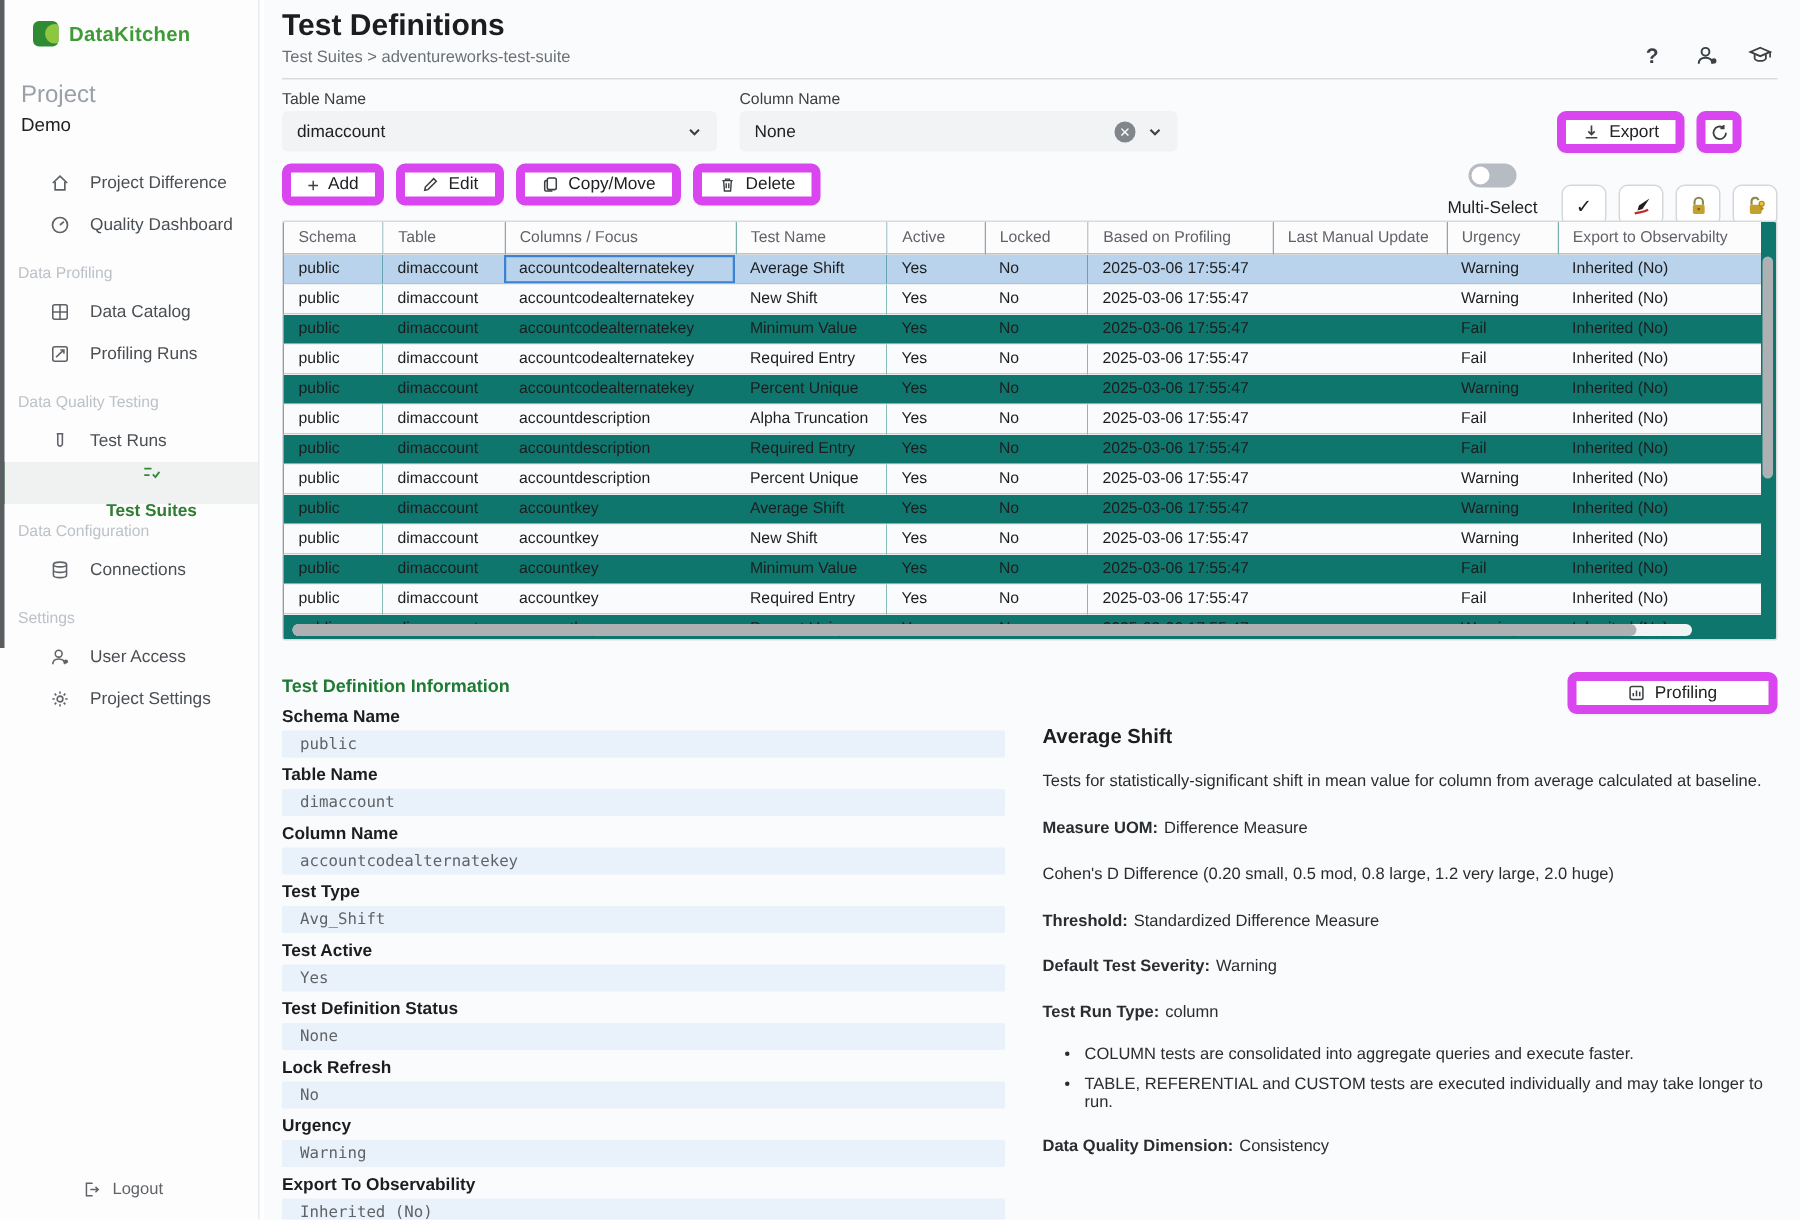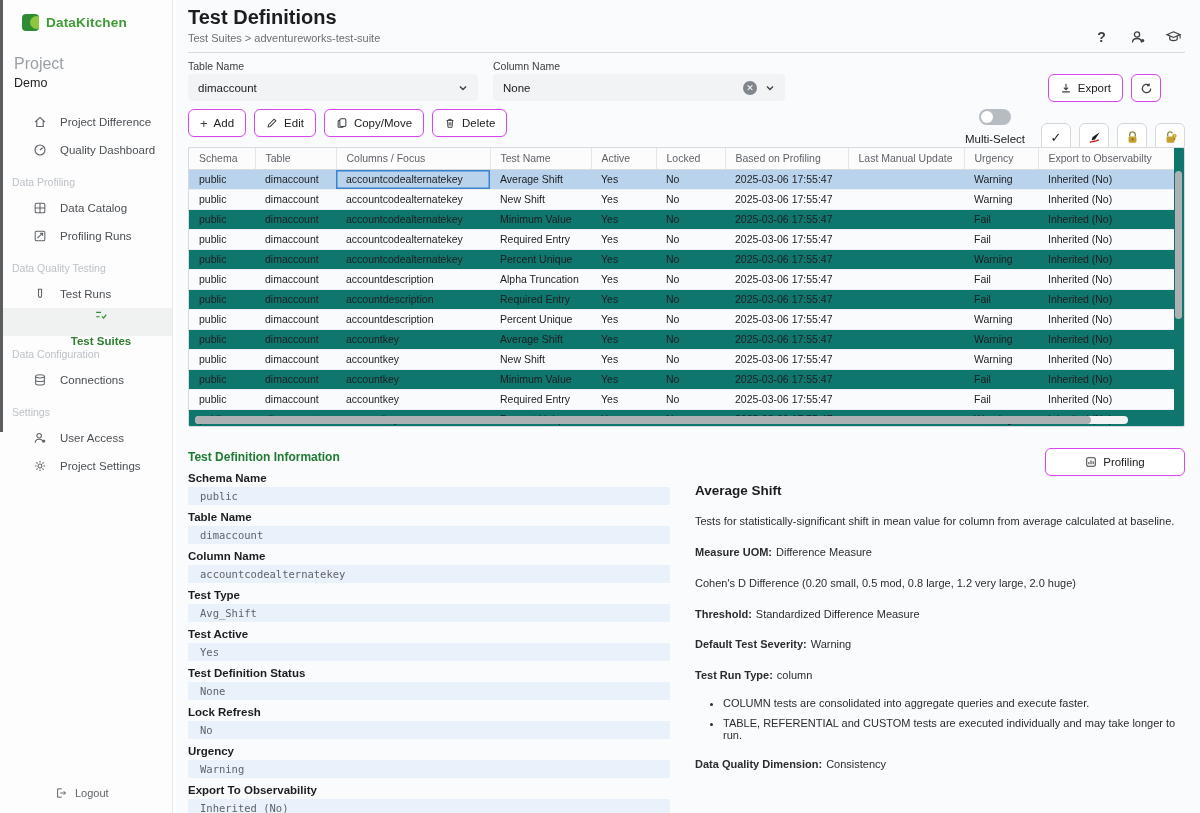--- a/index.html
+++ b/index.html
@@ -41,21 +41,21 @@
 
   
   .filter-label { position:absolute; font-size:10.5px; color:#3c4043; top:60px; }
   .fl-table { left:12px; } .fl-col { left:317px; }
   .select-box { position:absolute; top:74px; height:27px; background:#f1f3f4; border-radius:4px; display:flex; align-items:center; padding:0 10px; font-size:11.5px; color:#202124; cursor:pointer; }
   .sel-table { left:12px; width:290px; } .sel-col { left:317px; width:292px; }
   .select-box .grow { flex:1; }
   .chev { width:10px; height:10px; color:#3c4043; }
   .clear-btn { width:14px; height:14px; border-radius:50%; background:#80868b; color:#fff; display:flex; align-items:center; justify-content:center; font-size:9px; margin-right:8px; cursor:pointer; }
 
-  .btn { display:inline-flex; align-items:center; gap:6px; background:#fff; border:1px solid #d946ef; border-radius:6px; font-size:11.5px; color:#202124; padding:0 11px; height:28px; cursor:pointer; box-shadow:0 1px 1px rgba(0,0,0,.03); }
+  .btn { display:inline-flex; align-items:center; gap:6px; background:#fff; border:6px solid #d946ef; border-radius:6px; font-size:11.5px; color:#202124; padding:0 11px; height:28px; cursor:pointer; box-shadow:0 1px 1px rgba(0,0,0,.03); }
   .btn .ico { width:12px; height:12px; color:#3c4043; }
   .export-btn { position:absolute; right:77px; top:74px; }
   .refresh-btn { position:absolute; right:39px; top:74px; width:30px; justify-content:center; padding:0; }
 
   
   .toolbar { position:absolute; left:12px; top:109px; display:flex; gap:8px; }
   .tool-right { position:absolute; right:15px; top:109px; display:flex; gap:8px; align-items:center; }
   .multi { display:flex; align-items:center; gap:8px; margin-right:8px; font-size:11.5px; color:#202124;flex-direction:column; }
   .toggle { width:32px; height:16px; border-radius:9px; background:#b6bcc2; position:relative; cursor:pointer; }
   .toggle::after { content:""; position:absolute; left:2px; top:2px; width:12px; height:12px; border-radius:50%; background:#fff; }

